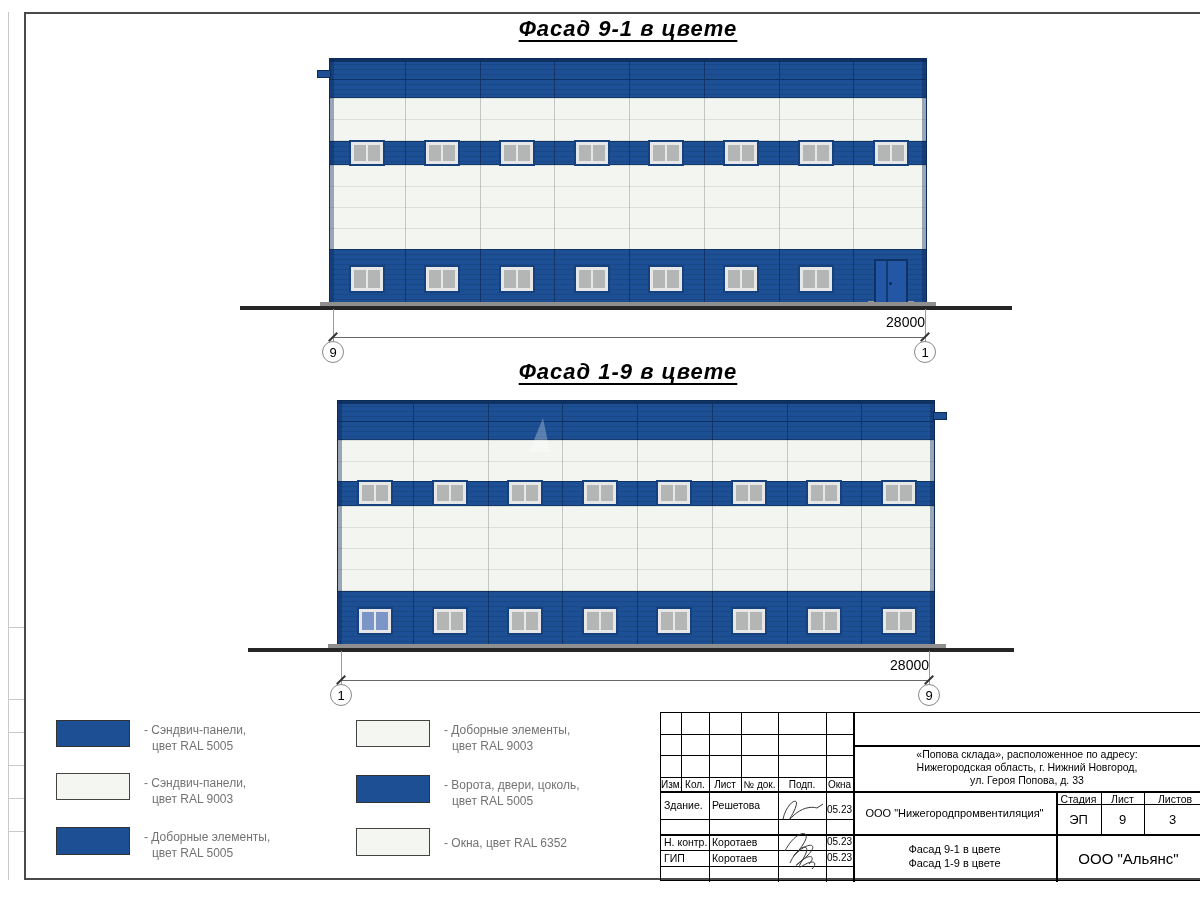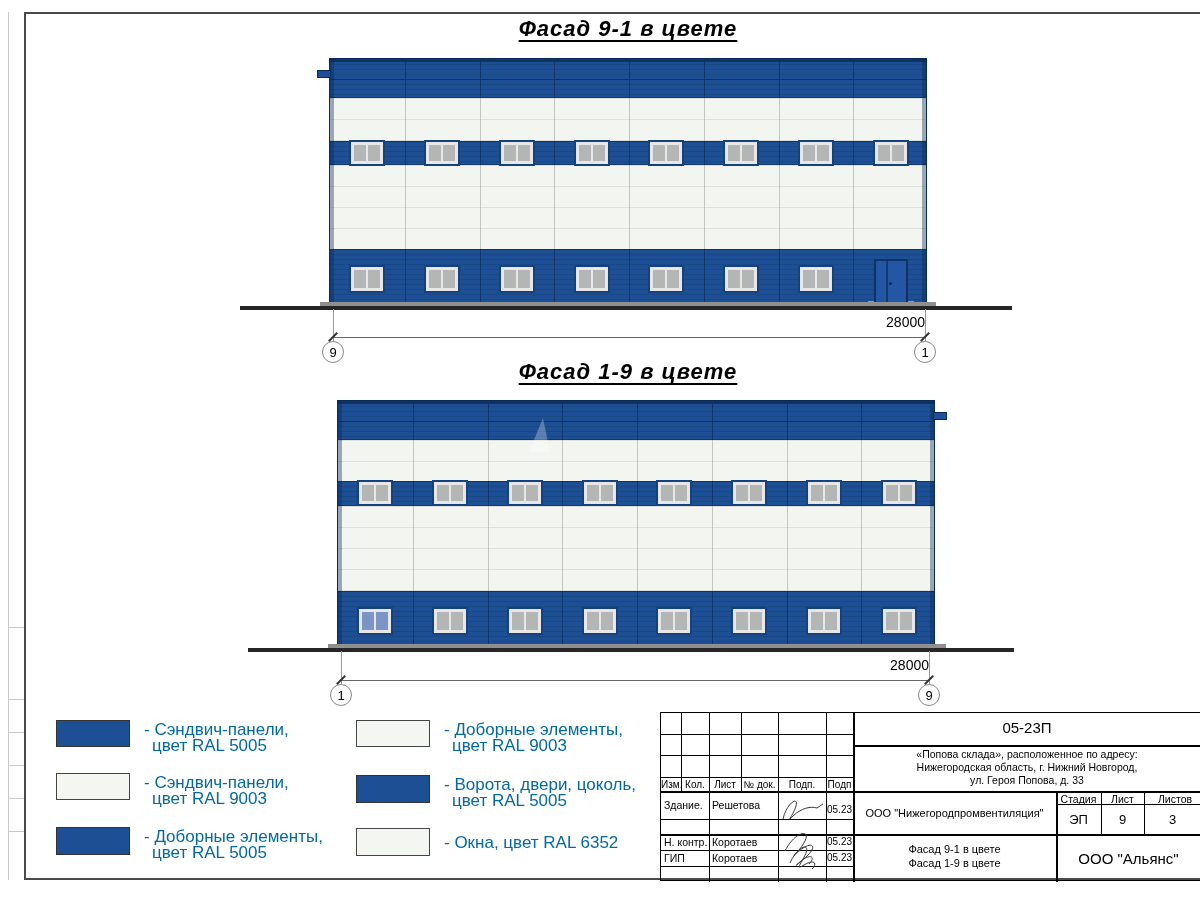--- a/index.html
+++ b/index.html
@@ -49,21 +49,21 @@
   .axis-circle{width:22px;height:22px;border:1px solid #888;border-radius:50%;
     font-size:13px;display:flex;align-items:center;justify-content:center;background:#fff;}
 
   
   .wm-text{font-size:26px;font-weight:bold;letter-spacing:6px;color:rgba(255,255,255,0.14);}
 
   
   .sw{border:1px solid #333;}
   .sw-blue{background:#1d4f94;}
   .sw-white{background:#f4f6f2;border-color:#444;}
-  .legend-text{font-size:17px;line-height:16px;color:#0369a1;}
+  .legend-text{font-size:12px;line-height:16px;color:#737373;}
   .legend-text .l2{padding-left:8px;}
 
   
   #tb{border:1.5px solid #000;border-right:none;}
   .tbl{position:absolute;background:#000;}
   .tb-cell{position:absolute;box-sizing:border-box;}
   .c{text-align:center;}
   .fx{display:flex;align-items:center;justify-content:center;text-align:center;}
   .f10{font-size:10px;}  .f105{font-size:10.5px;} .f11{font-size:11px;}
   .f13{font-size:13px;}  .f15{font-size:15px;}
@@ -353,31 +353,30 @@
   <div class="tbl" style="left:0;top:42px;width:192px;height:1px;"></div>
   <div class="tbl" style="left:0;top:64px;width:192px;height:1px;"></div>
   <div class="tbl" style="left:192px;top:32px;width:348px;height:1.5px;"></div>
   <div class="tbl" style="left:0;top:78px;width:540px;height:1.5px;"></div>
   <div class="tbl" style="left:395px;top:91px;width:145px;height:1px;"></div>
   <div class="tbl" style="left:0;top:106px;width:192px;height:1px;"></div>
   <div class="tbl" style="left:0;top:121px;width:540px;height:1.5px;"></div>
   <div class="tbl" style="left:0;top:137px;width:192px;height:1px;"></div>
   <div class="tbl" style="left:0;top:153px;width:192px;height:1px;"></div>
 
-  <div class="tb-cell c f15" style="left:192px;top:6px;width:348px;">05-23П</div>
   <div class="tb-cell c f105" style="left:196px;top:35px;width:340px;">«Попова склада», расположенное по адресу:</div>
   <div class="tb-cell c f105" style="left:196px;top:48px;width:340px;">Нижегородская область, г. Нижний Новгород,</div>
   <div class="tb-cell c f105" style="left:196px;top:61px;width:340px;">ул. Героя Попова, д. 33</div>
 
   <div class="tb-cell c f10" style="left:0;top:66px;width:20px;">Изм.</div>
   <div class="tb-cell c f10" style="left:20px;top:66px;width:28px;">Кол.</div>
   <div class="tb-cell c f10" style="left:48px;top:66px;width:32px;">Лист</div>
   <div class="tb-cell c f10" style="left:80px;top:66px;width:37px;">№ док.</div>
   <div class="tb-cell c f10" style="left:117px;top:66px;width:48px;">Подп.</div>
-  <div class="tb-cell c f10" style="left:165px;top:66px;width:27px;">Подп</div>
+  <div class="tb-cell c f10" style="left:165px;top:66px;width:27px;">Окна</div>
 
   <div class="tb-cell f105" style="left:3px;top:86px;width:45px;">Здание.</div>
   <div class="tb-cell f105" style="left:51px;top:86px;width:66px;">Решетова</div>
   <div class="tb-cell c f10" style="left:165px;top:91px;width:27px;">05.23</div>
   <div class="tb-cell f105" style="left:3px;top:123px;width:45px;">Н. контр.</div>
   <div class="tb-cell f105" style="left:51px;top:123px;width:66px;">Коротаев</div>
   <div class="tb-cell c f10" style="left:165px;top:123px;width:27px;">05.23</div>
   <div class="tb-cell f105" style="left:3px;top:139px;width:45px;">ГИП</div>
   <div class="tb-cell f105" style="left:51px;top:139px;width:66px;">Коротаев</div>
   <div class="tb-cell c f10" style="left:165px;top:139px;width:27px;">05.23</div>

